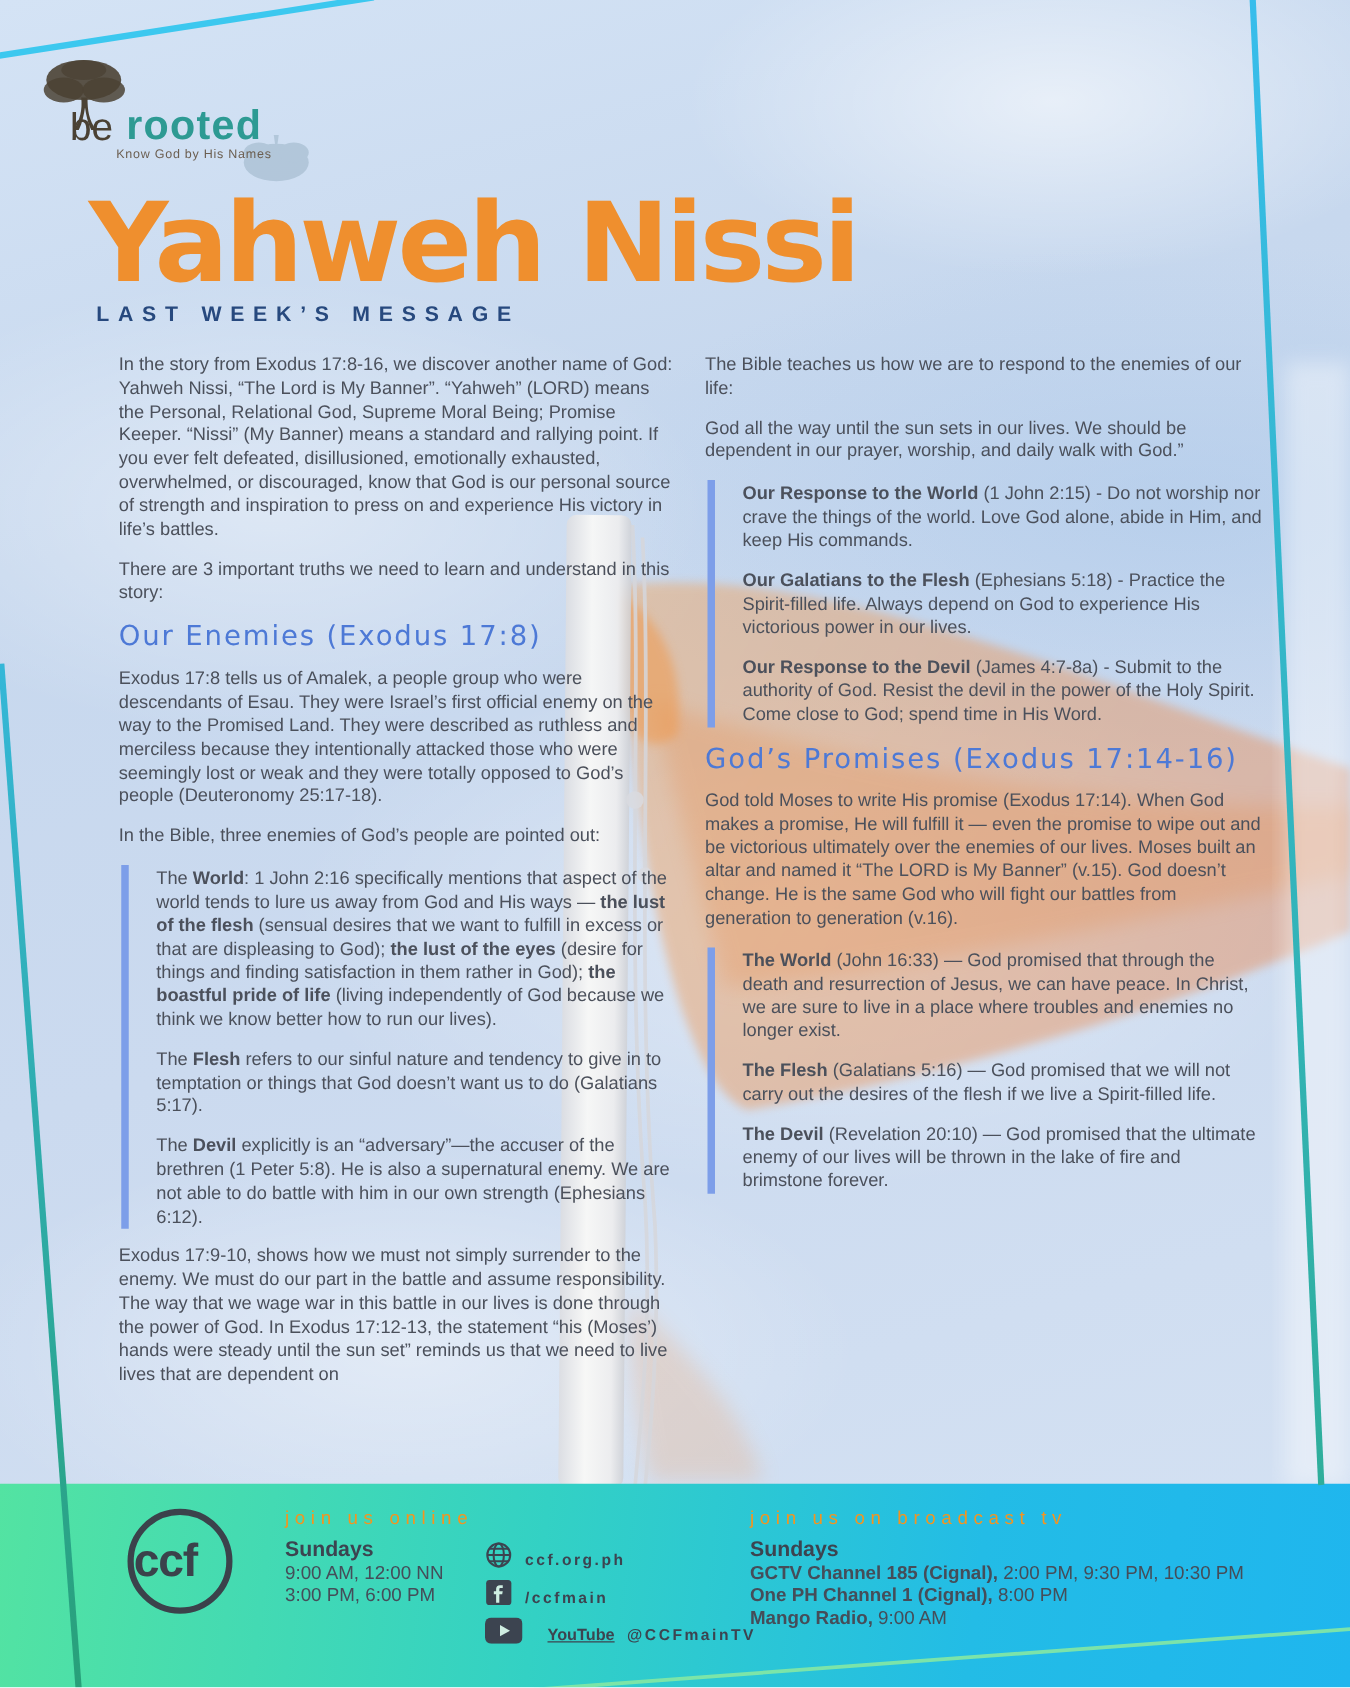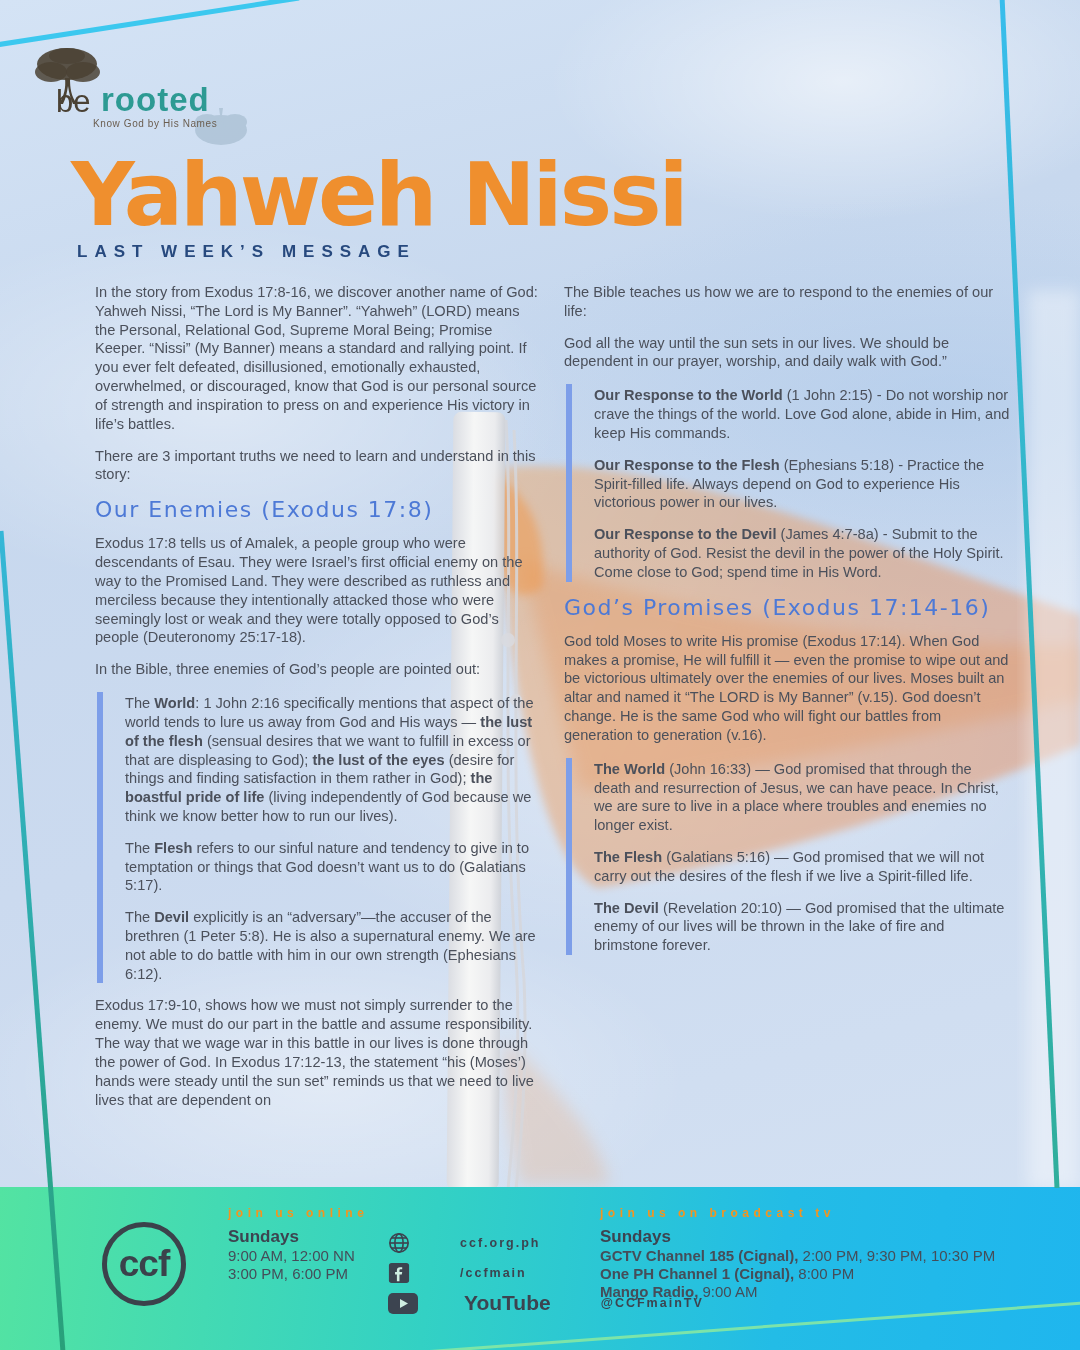--- a/index.html
+++ b/index.html
@@ -38,32 +38,32 @@
   .col p{margin:0 0 13px;}
   h2.sec{font-family:"DejaVu Sans","Liberation Sans",sans-serif;font-weight:400;
     font-size:22px;color:#4d79d6;letter-spacing:1.5px;margin:7px 0 12px;line-height:1.15;}
   .qgroup{border-left:6px solid #7d9ee9;padding:2px 0 0 22px;margin:2px 0 13px 2px;}
   .qgroup p:last-child{margin-bottom:2px;}
   .b{font-weight:700;}
 
   
   .footer{position:absolute;left:0;top:1187px;width:1080px;height:163px;z-index:4;
     background:linear-gradient(97deg,#53e3a2 0%,#33d1c4 40%,#23bce6 72%,#1fb6ee 100%);}
-  .ccf-badge{position:absolute;left:102px;top:35px;width:74px;height:74px;border:5px solid #3b424b;
-    border-radius:50%;display:flex;align-items:center;justify-content:center;}
+  .ccf-badge{position:absolute;left:102px;top:20px;width:74px;height:74px;border:5px solid #3b424b;
+    border-radius:50%;display:flex;align-items:center;}
   .ccf-badge span{font-size:37px;font-weight:800;color:#3b424b;letter-spacing:-1px;}
-  .f-head{font-size:12px;font-weight:700;color:#f5941f;letter-spacing:4.5px;}
+  .f-head{font-size:15px;font-weight:400;color:#f5941f;letter-spacing:4.5px;}
   .f-day{font-size:17px;font-weight:700;color:#3c4450;margin-top:7px;}
   .f-line{font-size:15px;color:#454d59;line-height:18px;}
   .online{position:absolute;left:228px;top:19px;}
   .broadcast{position:absolute;left:600px;top:19px;}
   .social{position:absolute;left:388px;top:44px;}
-  .social-row{display:flex;align-items:center;height:24px;margin-bottom:6px;gap:40px;}
+  .social-row{display:flex;align-items:flex-end;height:24px;margin-bottom:6px;}
   .social-row .txt{font-size:12.5px;color:#3c4450;letter-spacing:2px;font-weight:600;margin-left:10px;}
-  .yt-word{font-size:21px;font-weight:800;color:#3c4450;letter-spacing:0;margin-left:6px;}
+  .yt-word{font-size:13px;font-weight:800;color:#3c4450;letter-spacing:0;margin-left:20px;text-decoration:underline;}
 </style>
 </head>
 <body>
 
 <div class="canvas">
   <div class="sky-clouds"></div>
 
   <svg class="art" viewBox="0 0 1080 1350">
     <defs>
       <linearGradient id="poleGrad" x1="0" y1="0" x2="1" y2="0">
@@ -147,21 +147,21 @@
         <p><span>The </span><span class="b">Devil</span><span> explicitly is an “adversary”—the accuser of the brethren (1 Peter 5:8). He is also a supernatural enemy. We are not able to do battle with him in our own strength (Ephesians 6:12).</span></p>
       </div>
       <p>Exodus 17:9-10, shows how we must not simply surrender to the enemy. We must do our part in the battle and assume responsibility. The way that we wage war in this battle in our lives is done through the power of God. In Exodus 17:12-13, the statement “his (Moses’) hands were steady until the sun set” reminds us that we need to live lives that are dependent on</p>
     </div>
 
     <div class="col col-right">
       <p>The Bible teaches us how we are to respond to the enemies of our life:</p>
       <p>God all the way until the sun sets in our lives. We should be dependent in our prayer, worship, and daily walk with God.”</p>
       <div class="qgroup">
         <p><span class="b">Our Response to the World</span><span> (1 John 2:15) - Do not worship nor crave the things of the world. Love God alone, abide in Him, and keep His commands.</span></p>
-        <p><span class="b">Our Response to the Flesh</span><span> (Ephesians 5:18) - Practice the Spirit-filled life. Always depend on God to experience His victorious power in our lives.</span></p>
+        <p><span class="b">Our Galatians to the Flesh</span><span> (Ephesians 5:18) - Practice the Spirit-filled life. Always depend on God to experience His victorious power in our lives.</span></p>
         <p><span class="b">Our Response to the Devil</span><span> (James 4:7-8a) - Submit to the authority of God. Resist the devil in the power of the Holy Spirit. Come close to God; spend time in His Word.</span></p>
       </div>
       <h2 class="sec">God’s Promises (Exodus 17:14-16)</h2>
       <p>God told Moses to write His promise (Exodus 17:14). When God makes a promise, He will fulfill it — even the promise to wipe out and be victorious ultimately over the enemies of our lives. Moses built an altar and named it “The LORD is My Banner” (v.15). God doesn’t change. He is the same God who will fight our battles from generation to generation (v.16).</p>
       <div class="qgroup">
         <p><span class="b">The World</span><span> (John 16:33) — God promised that through the death and resurrection of Jesus, we can have peace. In Christ, we are sure to live in a place where troubles and enemies no longer exist.</span></p>
         <p><span class="b">The Flesh</span><span> (Galatians 5:16) — God promised that we will not carry out the desires of the flesh if we live a Spirit-filled life.</span></p>
         <p><span class="b">The Devil</span><span> (Revelation 20:10) — God promised that the ultimate enemy of our lives will be thrown in the lake of fire and brimstone forever.</span></p>
       </div>
     </div>

